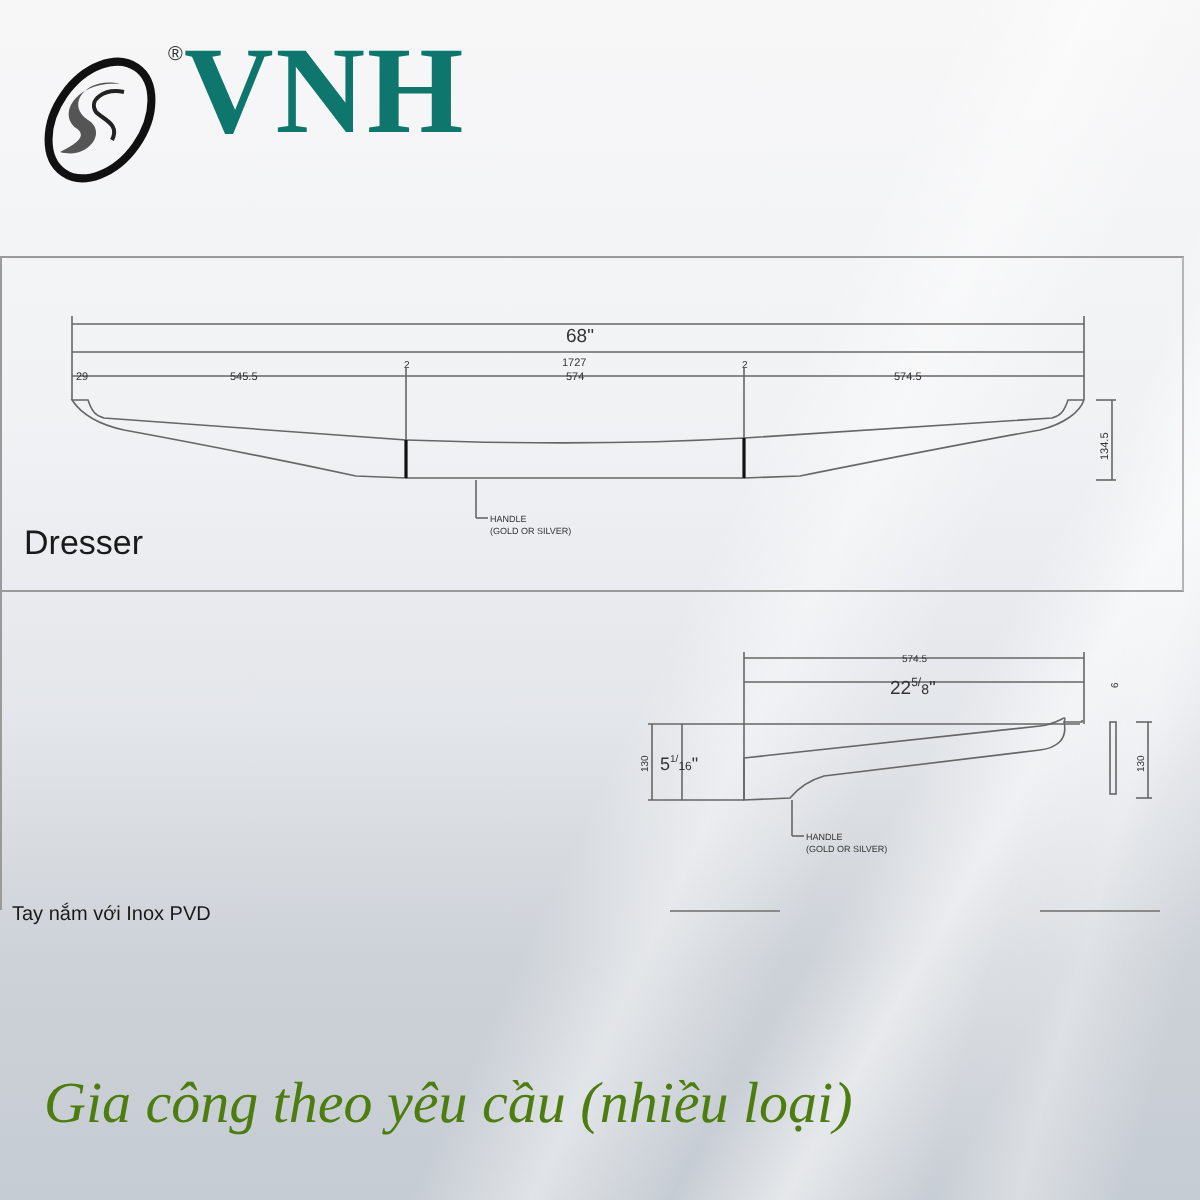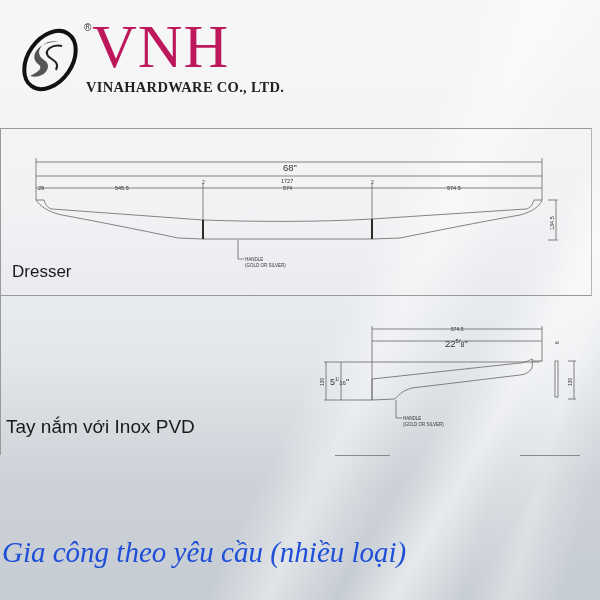--- a/index.html
+++ b/index.html
@@ -6,50 +6,49 @@
   body{width:600px;height:600px;overflow:hidden;position:relative;
     background:linear-gradient(180deg,#f7f7f8 0%,#f1f2f4 35%,#e3e6ea 60%,#cdd2d8 80%,#c6ccd3 100%);
     font-family:"Liberation Sans",sans-serif;}
   .sheen{position:absolute;inset:0;pointer-events:none;
     background:
       linear-gradient(115deg,transparent 55%,rgba(255,255,255,.45) 62%,transparent 70%),
       linear-gradient(120deg,transparent 72%,rgba(255,255,255,.55) 78%,transparent 86%),
       linear-gradient(105deg,transparent 82%,rgba(255,255,255,.35) 88%,transparent 95%);}
   .logo{position:absolute;left:14px;top:10px;width:270px;height:90px;}
   .logo-mark{position:absolute;left:0;top:12px;width:72px;height:72px;}
-  .logo-text{position:absolute;left:78px;top:0;font-family:"Liberation Serif",serif;font-weight:normal;
-    font-size:62px;line-height:72px;color:#be185d;letter-spacing:1px;text-align:center;}
+  .logo-text{position:absolute;left:78px;top:0;font-family:"Liberation Serif",serif;font-weight:bold;
+    font-size:62px;line-height:72px;color:#0f766e;letter-spacing:1px;text-align:center;}
   .logo-reg{position:absolute;left:70px;top:12px;font-size:10px;color:#333;}
   .logo-sub{position:absolute;left:72px;top:69px;font-family:"Liberation Serif",serif;font-size:14.5px;
     font-weight:bold;color:#222;letter-spacing:.3px;white-space:nowrap;}
   .panel{position:absolute;border:1px solid #9a9a9a;border-right:none;}
   .p1{left:0;top:128px;width:590px;height:166px;border-bottom:1px solid #9a9a9a;border-right:1px solid #b5b5b5;border-top:1px solid #9a9a9a;}
   .p2{left:0;top:295px;width:590px;height:160px;border-top:none;border-bottom:none;}
   .label{position:absolute;color:#1a1a1a;}
   .dresser{left:12px;top:262px;font-size:17px;}
-  .pvd{left:6px;top:416px;font-size:19px;}
-  .tagline{position:absolute;left:2px;top:536px;font-family:"Liberation Serif",serif;font-style:italic;
-    font-size:29px;color:#1d4ed8;white-space:nowrap;}
+  .pvd{left:6px;top:452px;font-size:10px;}
+  .tagline{position:absolute;left:22px;top:536px;font-family:"Liberation Serif",serif;font-style:italic;
+    font-size:29px;color:#4d7c0f;white-space:nowrap;}
   svg text{font-family:"Liberation Sans",sans-serif;fill:#333;}
   .rule{position:absolute;height:1px;background:#8a8a8a;top:455px;}
 </style>
 </head>
 <body>
 
 <div class="sheen"></div>
 
 <div class="logo">
   <svg class="logo-mark" viewBox="0 0 72 72">
     <ellipse cx="36" cy="38" rx="22" ry="32" transform="rotate(35 36 38)" fill="none" stroke="#111" stroke-width="4"></ellipse>
     <path d="M46 20 C30 16 18 30 30 38 C40 44 30 58 16 54 C24 50 30 46 24 42 C14 34 26 18 46 20 Z" fill="#555"></path>
     <path d="M48 24 C38 22 30 28 34 34 C38 38 46 40 42 48" fill="none" stroke="#222" stroke-width="2"></path>
   </svg>
   <span class="logo-reg">®</span>
   <span class="logo-text">VNH</span>
-  <span class="logo-sub">VINAHARDWARE CO., LTD.</span>
 </div>
 
 <div class="panel p1"></div>
 <svg style="position:absolute;left:0;top:150px" width="600" height="120" viewBox="0 150 600 120">
   <g stroke="#666" stroke-width="0.8" fill="none">
     <line x1="36" y1="162" x2="542" y2="162"></line>
     <line x1="36" y1="176" x2="542" y2="176"></line>
     <line x1="36" y1="188" x2="542" y2="188"></line>
     <line x1="36" y1="158" x2="36" y2="200"></line>
     <line x1="542" y1="158" x2="542" y2="200"></line>

